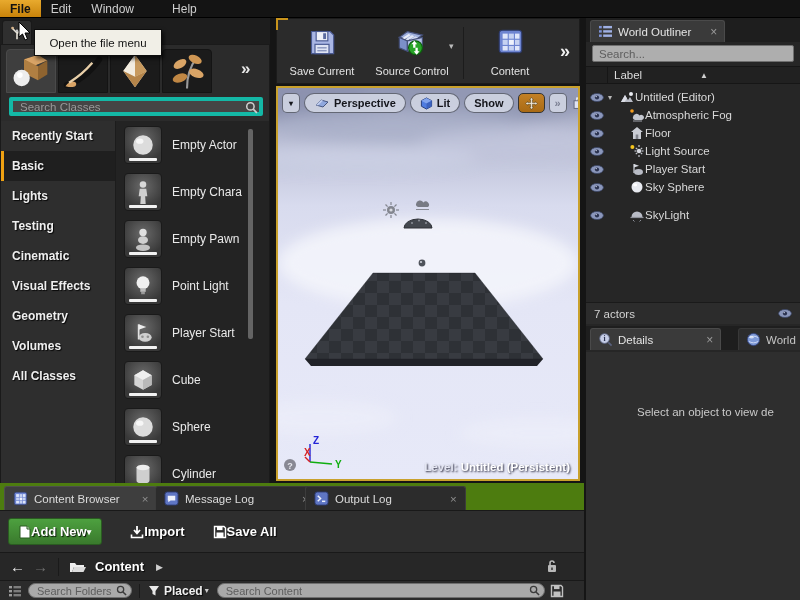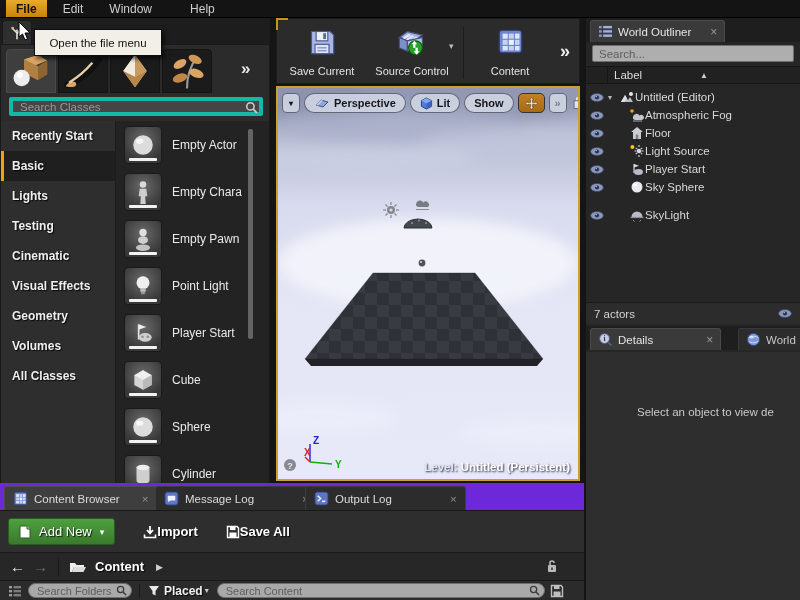--- a/index.html
+++ b/index.html
@@ -7,21 +7,21 @@
   #app {
     position:relative; width:800px; height:600px; overflow:hidden;
     background:#151515; font-family:"Liberation Sans", sans-serif;
     color:#ddd; font-size:12px; -webkit-font-smoothing:antialiased;
   }
   .abs { position:absolute; }
   .shadowed { text-shadow:1px 1px 1px rgba(0,0,0,.85); }
 
   
   #menubar { left:0; top:0; width:800px; height:18px; background:#141414; border-bottom:1px solid #000; display:flex; align-items:stretch; }
-  .menu-item { padding:0 10px; display:flex; align-items:center; color:#cfcfcf; font-size:12px; cursor:default;margin-left:6px; }
+  .menu-item { padding:0 10px; display:flex; align-items:center; color:#cfcfcf; font-size:12px; cursor:default; }
   .menu-item.active { background:linear-gradient(#e8aa2e,#c9830a); color:#111; font-weight:bold; }
 
   
   #tooltip { left:34px; top:29px; width:128px; height:27px; background:#f1efe7; border:1px solid #0d0d0d; box-shadow:2px 3px 4px rgba(0,0,0,.6); color:#141414; font-size:11.5px; display:flex; align-items:center; justify-content:center; z-index:60; }
   #cursor { left:18px; top:21px; z-index:70; }
 
   
   #modes-strip { left:0; top:18px; width:270px; height:26px; background:#1d1d1d; }
   #modes-doctab { left:2px; top:20px; width:30px; height:24px; background:#2f2f2f; border:1px solid #191919; border-bottom:none; border-radius:3px 3px 0 0; display:flex; align-items:center; justify-content:center; }
   #modes-panel { left:0; top:44px; width:270px; height:439px; background:#2b2b2b; border:1px solid #1a1a1a; }
@@ -77,26 +77,26 @@
   .ol-eye { width:22px; display:flex; justify-content:center; }
   .ol-exp { width:10px; font-size:8px; color:#b9b9b9; }
   .ol-ico { width:17px; display:flex; justify-content:center; }
   .ol-label { color:#d8d8d8; font-size:11.5px; white-space:nowrap; }
   #ol-footer { position:absolute; left:0; top:284px; width:214px; height:22px; border-top:1px solid #1a1a1a; background:#2c2c2c; display:flex; align-items:center; justify-content:space-between; padding:0 8px; color:#d2d2d2; font-size:11.5px; }
   #details-body { position:absolute; left:0; top:334px; width:214px; height:248px; background:#2e2e2e; }
   #details-msg { position:absolute; left:51px; top:54px; width:300px; color:#c9c9c9; font-size:11.5px; white-space:nowrap; }
 
   
   #bottom-panel { left:0; top:483px; width:584px; height:117px; background:#2b2b2b; }
-  #bp-tabstrip { position:absolute; left:0; top:0; width:584px; height:27px; background:#6d28d9; }
+  #bp-tabstrip { position:absolute; left:0; top:0; width:584px; height:27px; background:#4d7c0f; }
   .btab { position:absolute; top:3px; height:24px; display:flex; align-items:center; gap:6px; padding:0 8px; font-size:11.5px; color:#dcdcdc; background:#2c2c2c; border:1px solid #3c3c3c; border-bottom:none; border-radius:3px 3px 0 0; }
   .btab.sel { background:#3e3e3e; border-color:#4e4e4e; }
   .btab .x { margin-left:16px; color:#8f8f8f; }
   #bp-toolbar { position:absolute; left:0; top:27px; width:584px; height:43px; background:#2e2e2e; border-top:1px solid #191919; border-bottom:1px solid #191919; display:flex; align-items:center; }
-  #add-new-btn { margin-left:8px; height:27px; background:linear-gradient(#4da03f,#3a7a2d); border:1px solid #2a5c21; border-radius:3px; display:flex; align-items:center; gap:8px; padding:0 10px; color:#fff; font-weight:normal; font-size:13px; }
+  #add-new-btn { margin-left:8px; height:27px; background:linear-gradient(#4da03f,#3a7a2d); border:1px solid #2a5c21; border-radius:3px; display:flex; align-items:center; gap:0; padding:0 10px; color:#fff; font-weight:bold; font-size:13px; }
   .flat-btn { display:flex; align-items:center; gap:0; color:#fff; font-weight:bold; font-size:13px; margin-left:28px; }
   #bp-crumbrow { position:absolute; left:0; top:70px; width:584px; height:28px; background:#272727; border-bottom:1px solid #191919; display:flex; align-items:center; }
   .nav-arrow { font-size:15px; font-weight:bold; color:#f0f0f0; margin-left:10px; }
   .nav-arrow.dim { color:#6f6f6f; margin-left:8px; }
   #crumb-sep-line { width:1px; height:18px; background:#1a1a1a; margin:0 10px; }
   #crumb-label { color:#fff; font-weight:bold; font-size:13px; margin-left:8px; }
   #crumb-arrow { color:#cfcfcf; font-size:9px; margin-left:12px; }
   #lock-wrap { position:absolute; right:26px; top:6px; }
   #bp-filterrow { position:absolute; left:0; top:98px; width:584px; height:19px; background:#2b2b2b; display:flex; align-items:center; }
   .pill { height:15px; background:#a9a9a9; border:1px solid #6f6f6f; border-radius:8px; color:#555; font-size:11px; padding:0 18px 0 8px; font-family:"Liberation Sans",sans-serif; }

